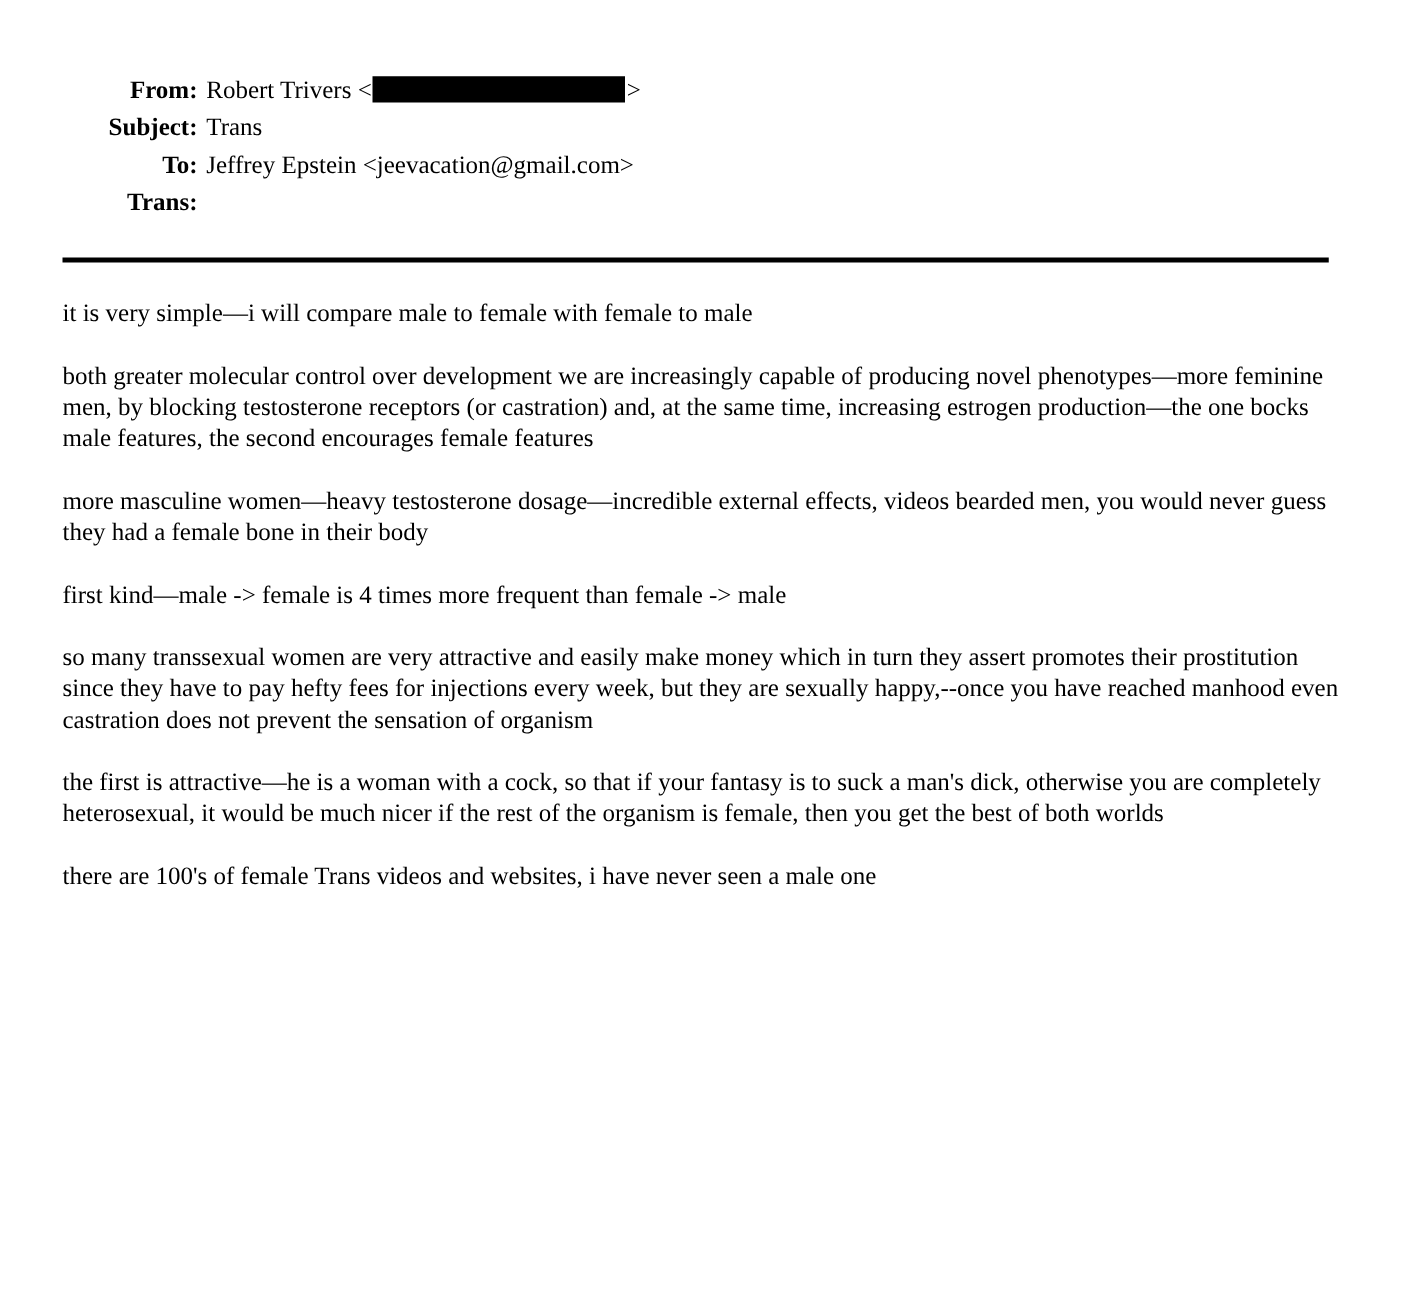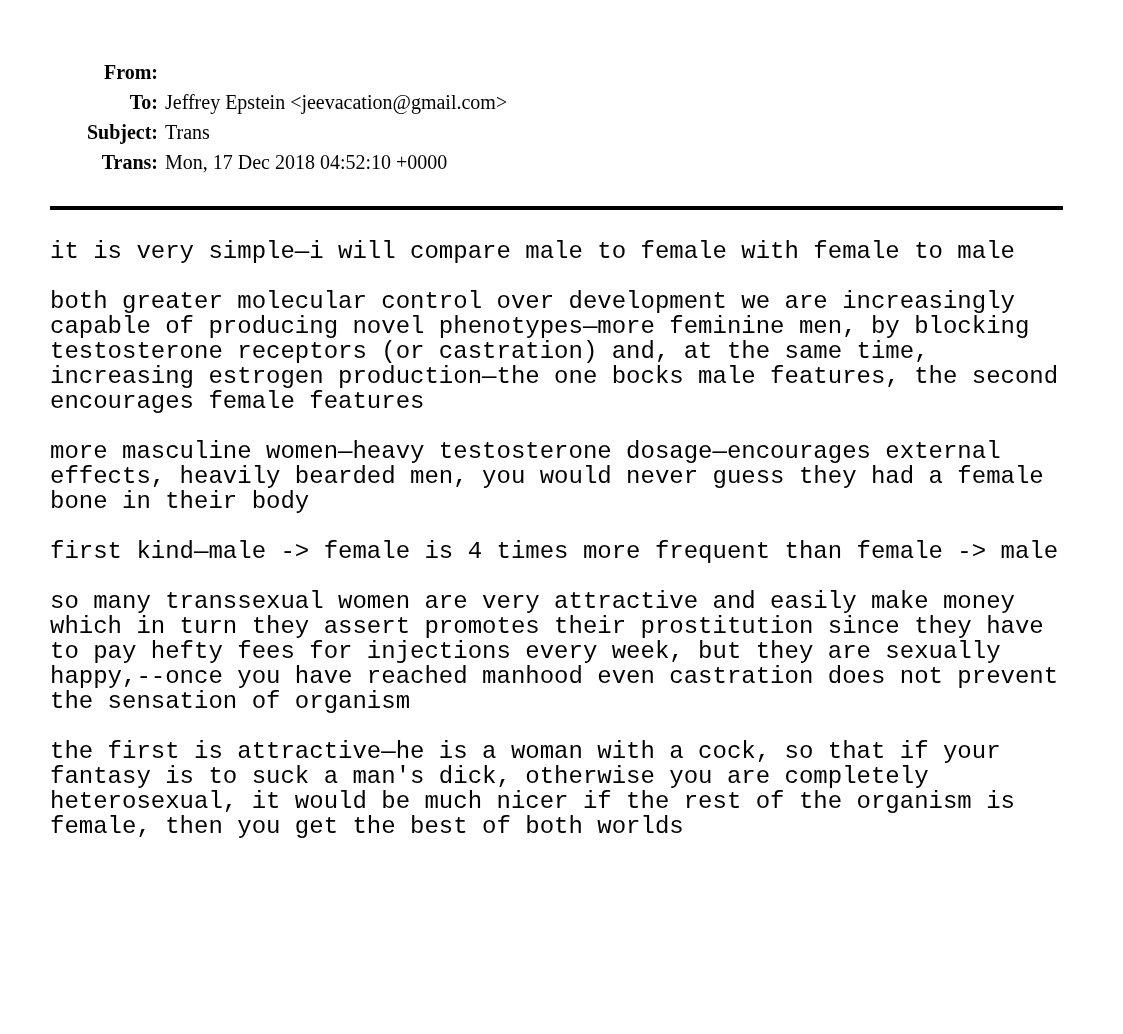--- a/index.html
+++ b/index.html
@@ -41,60 +41,60 @@
   }
   .divider {
     width: 1013px;
     height: 4px;
     background: #000000;
     margin-top: 29px;
   }
   .email-body {
     margin-top: 29px;
     width: 1022px;
-    font-size: 24px;
+    font-size: 20px;
     line-height: 25px;
-    font-family: Liberation Mono, monospace;
   }
   .email-body p {
     margin-bottom: 25px;
   }
 </style>
 </head>
 <body>
 
 <div class="page">
 
   <div class="email-header">
 
     <div class="header-row">
       <span class="header-label">From:</span>
+      <span class="header-value"><span>Robert Trivers &lt;</span><span class="redaction"></span><span>&gt;</span></span>
+    </div>
+
+    <div class="header-row">
+      <span class="header-label">Subject:</span>
+      <span class="header-value">Trans</span>
     </div>
 
     <div class="header-row">
       <span class="header-label">To:</span>
       <span class="header-value">Jeffrey Epstein &lt;jeevacation@gmail.com&gt;</span>
     </div>
 
     <div class="header-row">
-      <span class="header-label">Subject:</span>
-      <span class="header-value">Trans</span>
-    </div>
-
-    <div class="header-row">
       <span class="header-label">Trans:</span>
-      <span class="header-value">Mon, 17 Dec 2018 04:52:10 +0000</span>
     </div>
 
   </div>
 
   <div class="divider"></div>
 
   <div class="email-body">
       <p>it is very simple—i will compare male to female with female to male</p>
       <p>both greater molecular control over development we are increasingly capable of producing novel phenotypes—more feminine men, by blocking testosterone receptors (or castration) and, at the same time, increasing estrogen production—the one bocks male features, the second encourages female features</p>
-      <p>more masculine women—heavy testosterone dosage—encourages external effects, heavily bearded men, you would never guess they had a female bone in their body</p>
+      <p>more masculine women—heavy testosterone dosage—incredible external effects, videos bearded men, you would never guess they had a female bone in their body</p>
       <p>first kind—male -&gt; female is 4 times more frequent than female -&gt; male</p>
       <p>so many transsexual women are very attractive and easily make money which in turn they assert promotes their prostitution since they have to pay hefty fees for injections every week, but they are sexually happy,--once you have reached manhood even castration does not prevent the sensation of organism</p>
       <p>the first is attractive—he is a woman with a cock, so that if your fantasy is to suck a man's dick, otherwise you are completely heterosexual, it would be much nicer if the rest of the organism is female, then you get the best of both worlds</p>
+      <p>there are 100's of female Trans videos and websites, i have never seen a male one</p>
     </div>
 
 </div>
 
 </body></html>

